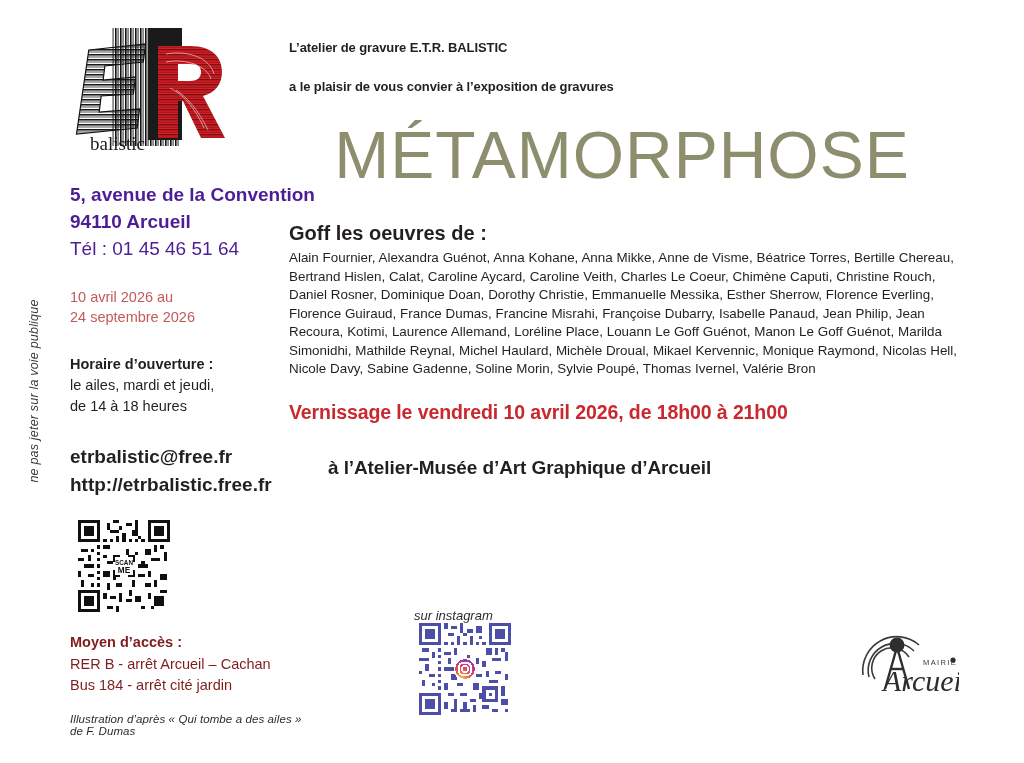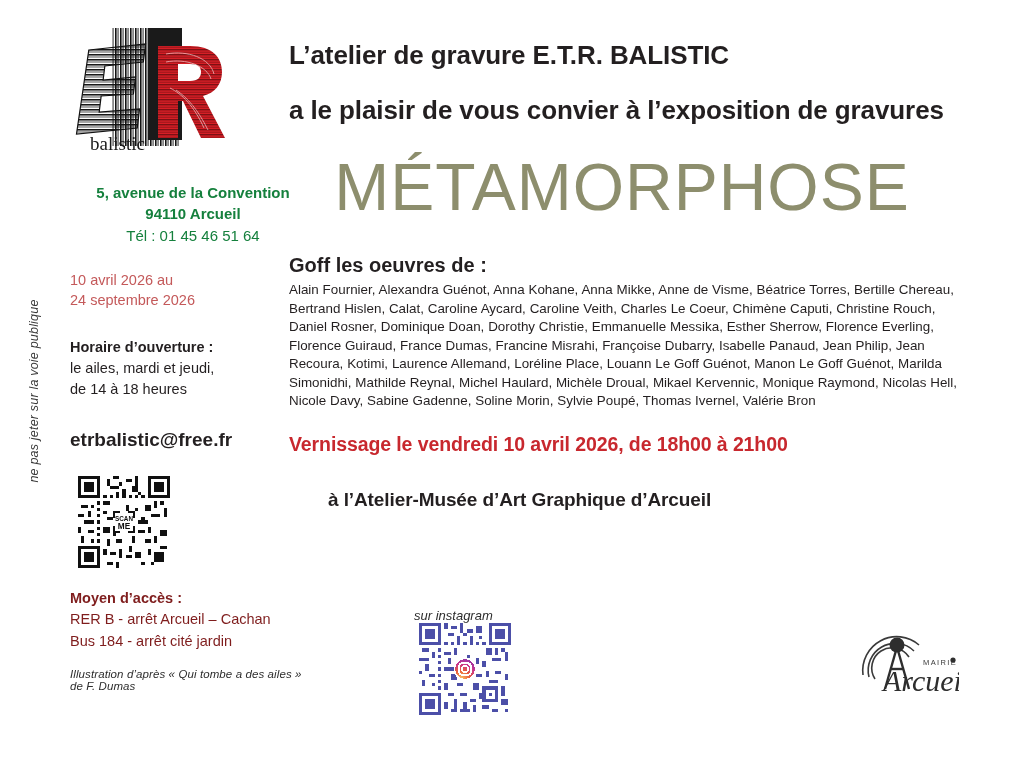--- a/index.html
+++ b/index.html
@@ -47,24 +47,23 @@
   
   .logo {
     position: relative;
     width: 162px;
     height: 136px;
     margin-bottom: 22px;
   }
   .logo svg { display: block; }
 
   .addr-block {
-    font-size: 15px;
+    font-size: 19px;
     line-height: 1.42;
-    color: #15803d;
-    text-align: center;
+    color: #4c1d95;
   }
   .addr-l1, .addr-l2 { font-weight: bold; }
   .addr-l3 { font-weight: normal; }
 
   .expo-dates {
     margin-top: 24px;
     font-size: 14.5px;
     line-height: 1.42;
     color: #c4595a;
   }
@@ -109,21 +108,21 @@
 
   
   .main-col {
     position: absolute;
     left: 289px;
     top: 40px;
     width: 690px;
   }
 
   .invite-line {
-    font-size: 26px;
+    font-size: 13px;
     font-weight: bold;
     color: #231f20;
     letter-spacing: -0.1px;
   }
   .invite-line.l1 { margin-bottom: 24px; }
   .invite-line.l2 { margin-bottom: 0; }
 
   .big-title {
     margin-top: 28px;
     font-size: 66px;
@@ -256,20 +255,21 @@
     </div>
 
     <div class="hours-block">
       <div class="hours-title">Horaire d’ouverture :</div>
       <div>le ailes, mardi et jeudi,</div>
       <div>de 14 à 18 heures</div>
     </div>
 
     <div class="contact-block">
       <div>etrbalistic@free.fr</div>
+      <div>http://etrbalistic.free.fr</div>
     </div>
 
     <div class="qr-scan">
       <svg viewBox="0 0 29 29" width="108" height="92" shape-rendering="crispEdges" aria-hidden="true">
         <rect width="29" height="29" fill="#ffffff"></rect>
         <g fill="#101010">
 
           <rect x="0" y="0" width="7" height="1"></rect>
             <rect x="0" y="6" width="7" height="1"></rect>
           <rect x="0" y="0" width="1" height="7"></rect>

